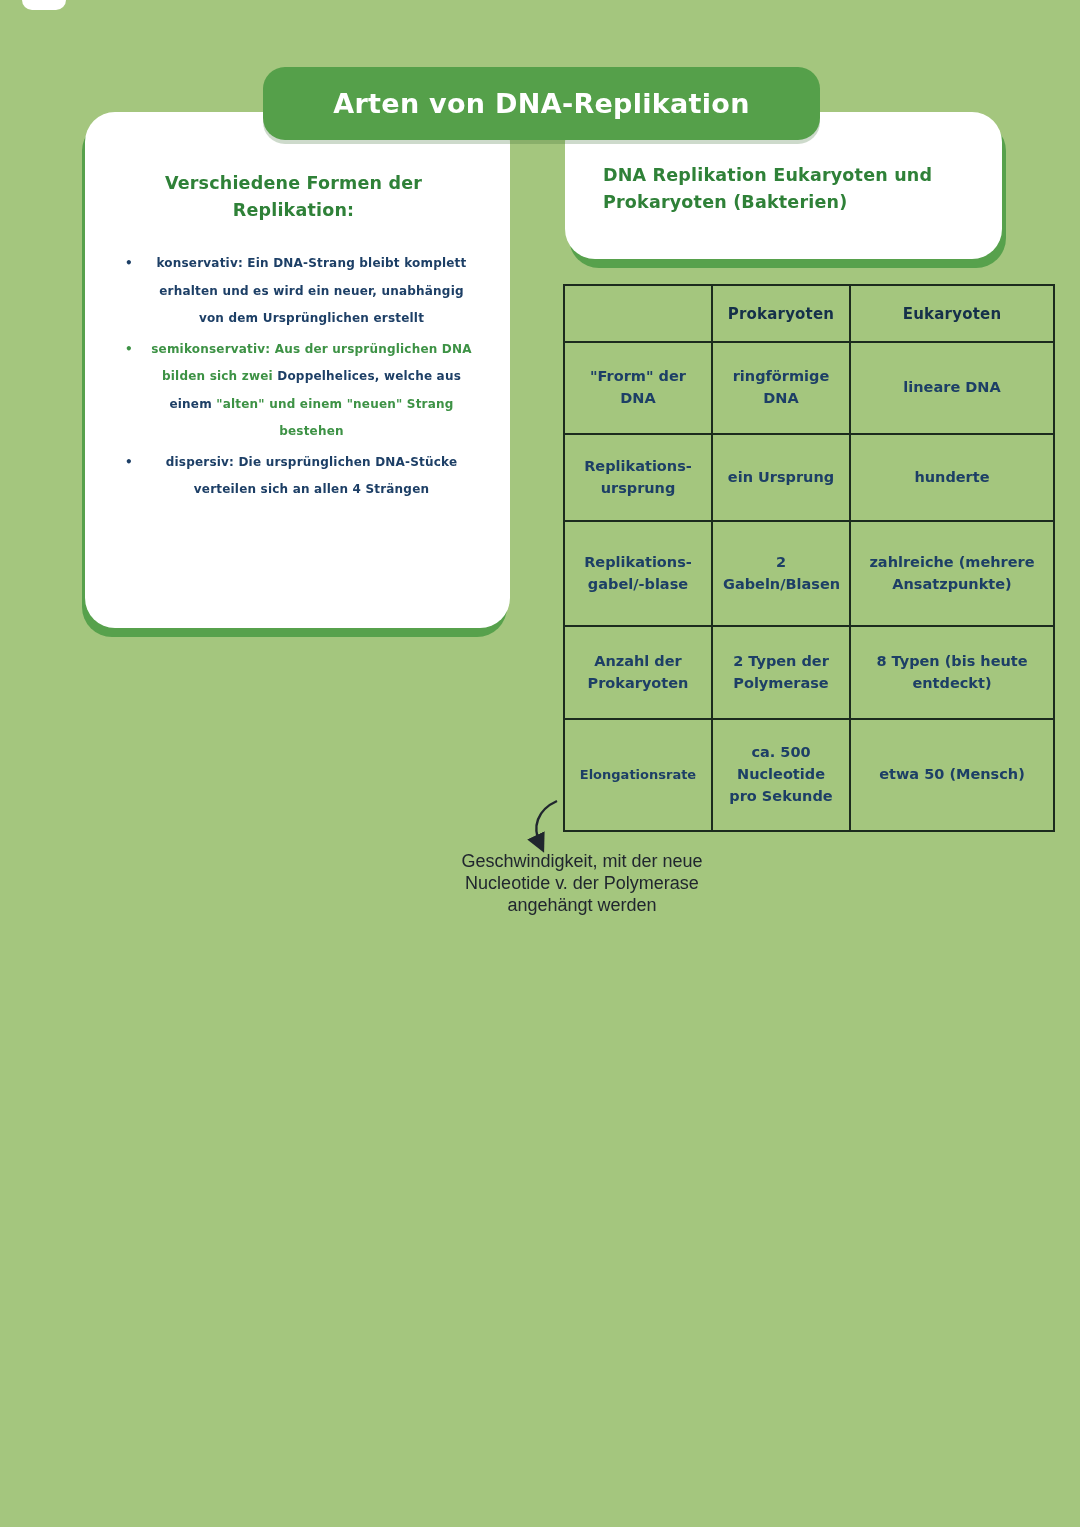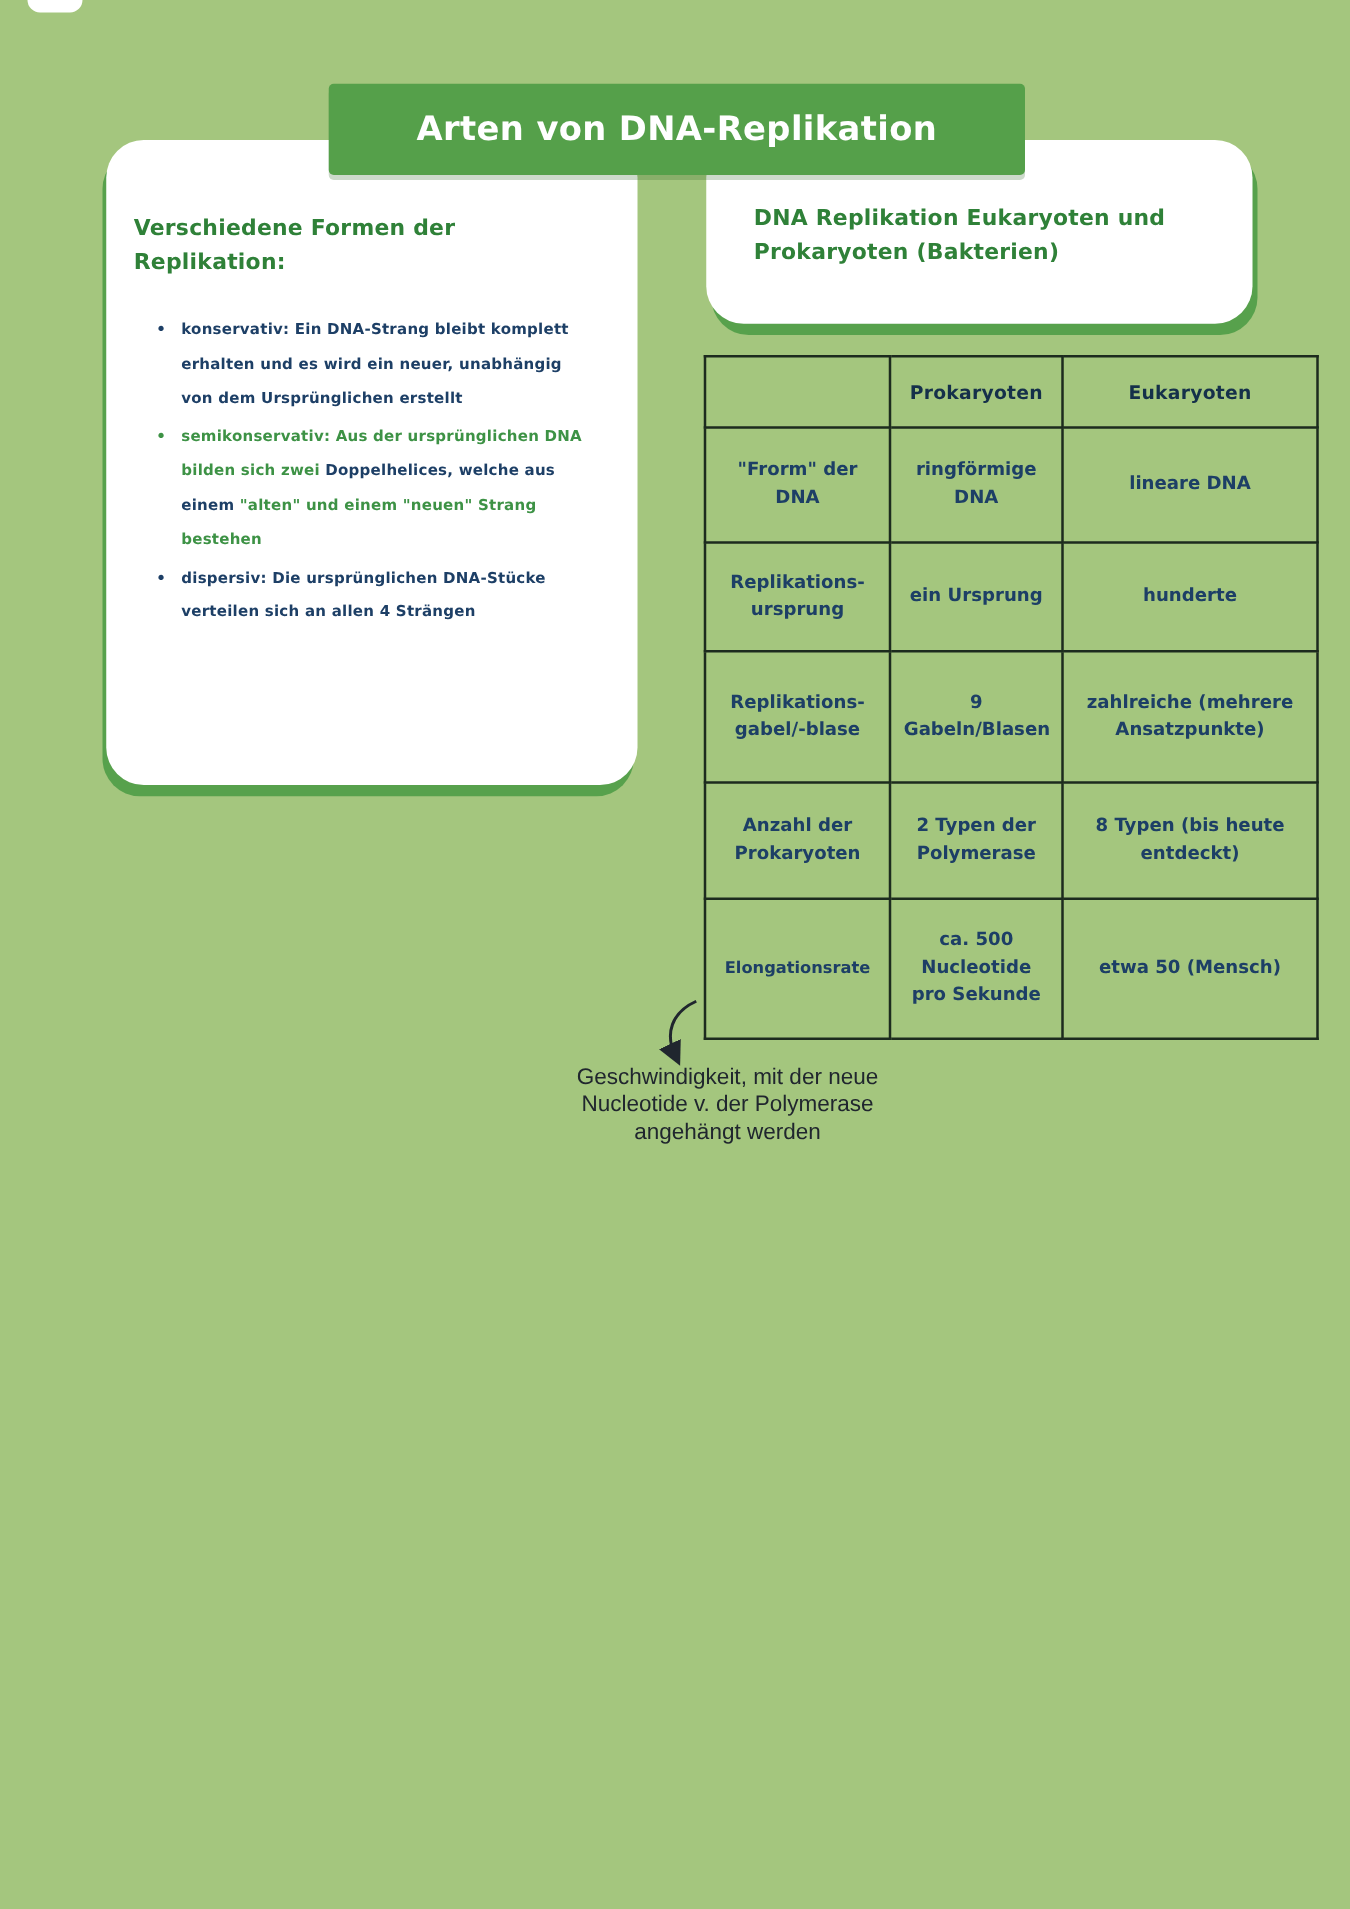--- a/index.html
+++ b/index.html
@@ -20,41 +20,42 @@
     width: 44px; height: 24px;
     background: #ffffff;
     border-radius: 10px;
   }
 
   .banner {
     position: absolute;
     left: 263px; top: 67px;
     width: 557px; height: 73px;
     background: #55a04a;
-    border-radius: 4px;
+    border-radius: 22px;
     display: flex; align-items: center; justify-content: center;
     color: #ffffff;
     font-size: 27px;
     font-weight: 700;
     letter-spacing: 0.3px;
     z-index: 3;
     box-shadow: 0 4px 0 rgba(56, 108, 46, 0.25);
   }
 
   .card {
     position: absolute;
     background: #ffffff;
     border-radius: 30px;
     z-index: 2;
   }
   .left-card {
     left: 85px; top: 112px;
     width: 425px; height: 516px;
     box-shadow: -3px 9px 0 #57a14c;
     padding: 58px 30px 20px 22px;
+    text-align: center;
   }
   .right-card {
     left: 565px; top: 112px;
     width: 437px; height: 147px;
     box-shadow: 4px 9px 0 #57a14c;
     padding: 50px 40px 0 38px;
   }
 
   .card h2 {
     margin: 0;
@@ -187,21 +188,21 @@
         <td>ringförmige DNA</td>
         <td>lineare DNA</td>
       </tr>
       <tr class="r1">
         <td>Replikations-ursprung</td>
         <td>ein Ursprung</td>
         <td>hunderte</td>
       </tr>
       <tr class="r2">
         <td>Replikations-gabel/-blase</td>
-        <td>9 Gabeln/Blasen</td>
+        <td>2 Gabeln/Blasen</td>
         <td>zahlreiche (mehrere Ansatzpunkte)</td>
       </tr>
       <tr class="r3">
         <td>Anzahl der Prokaryoten</td>
         <td>2 Typen der Polymerase</td>
         <td>8 Typen (bis heute entdeckt)</td>
       </tr>
       <tr class="r4">
         <td class="small">Elongationsrate</td>
         <td>ca. 500 Nucleotide pro Sekunde</td>

